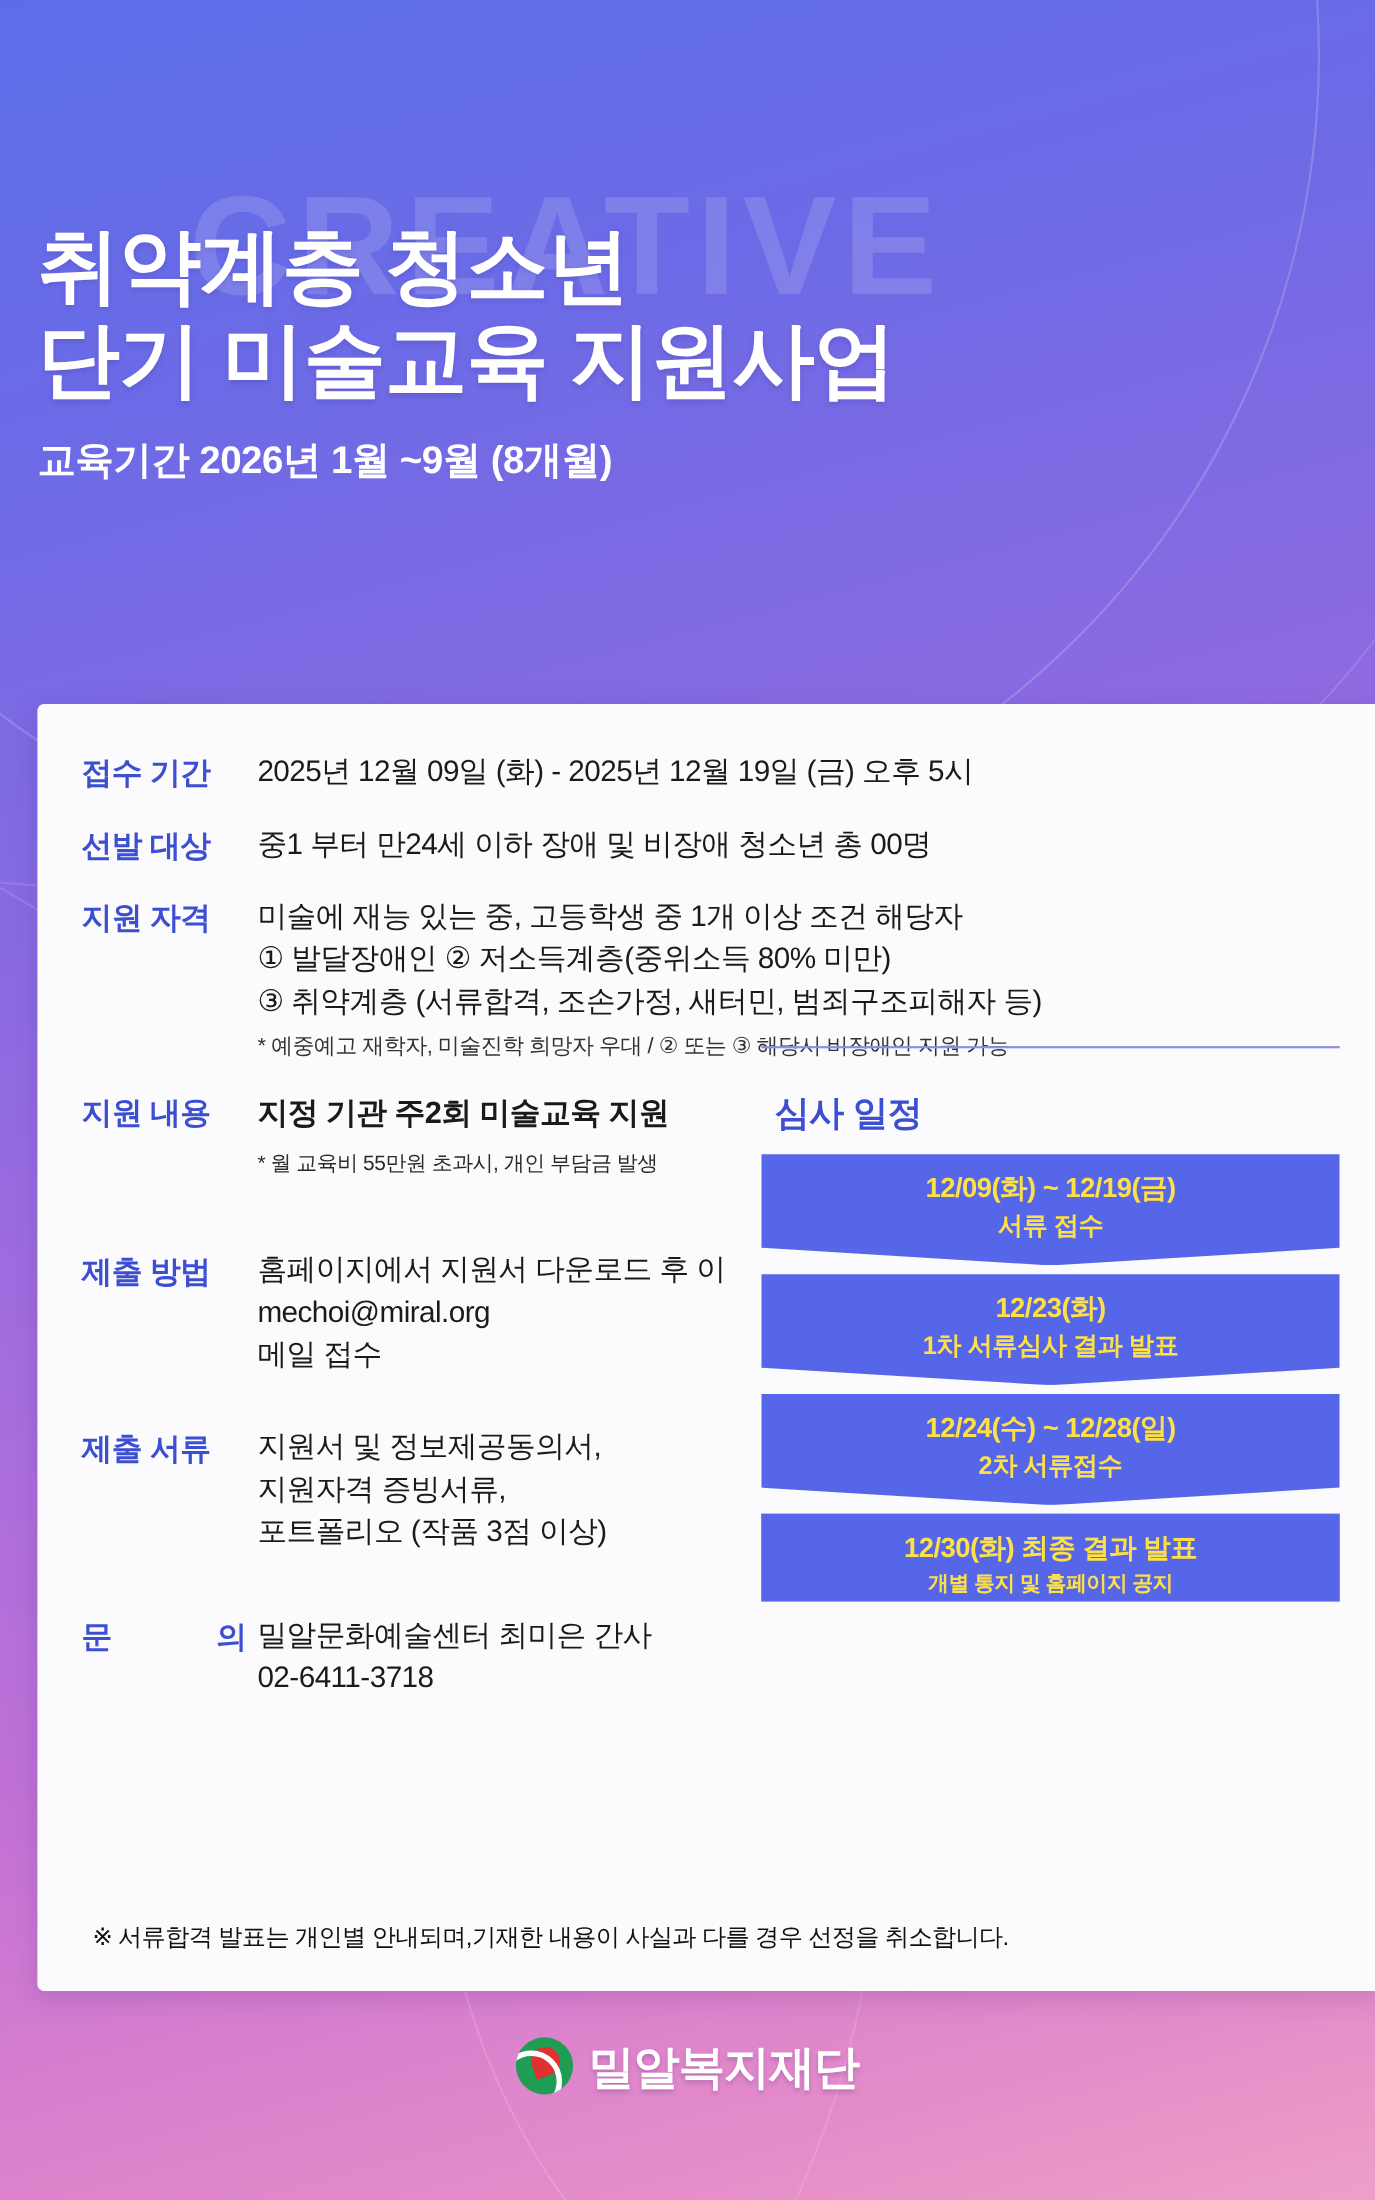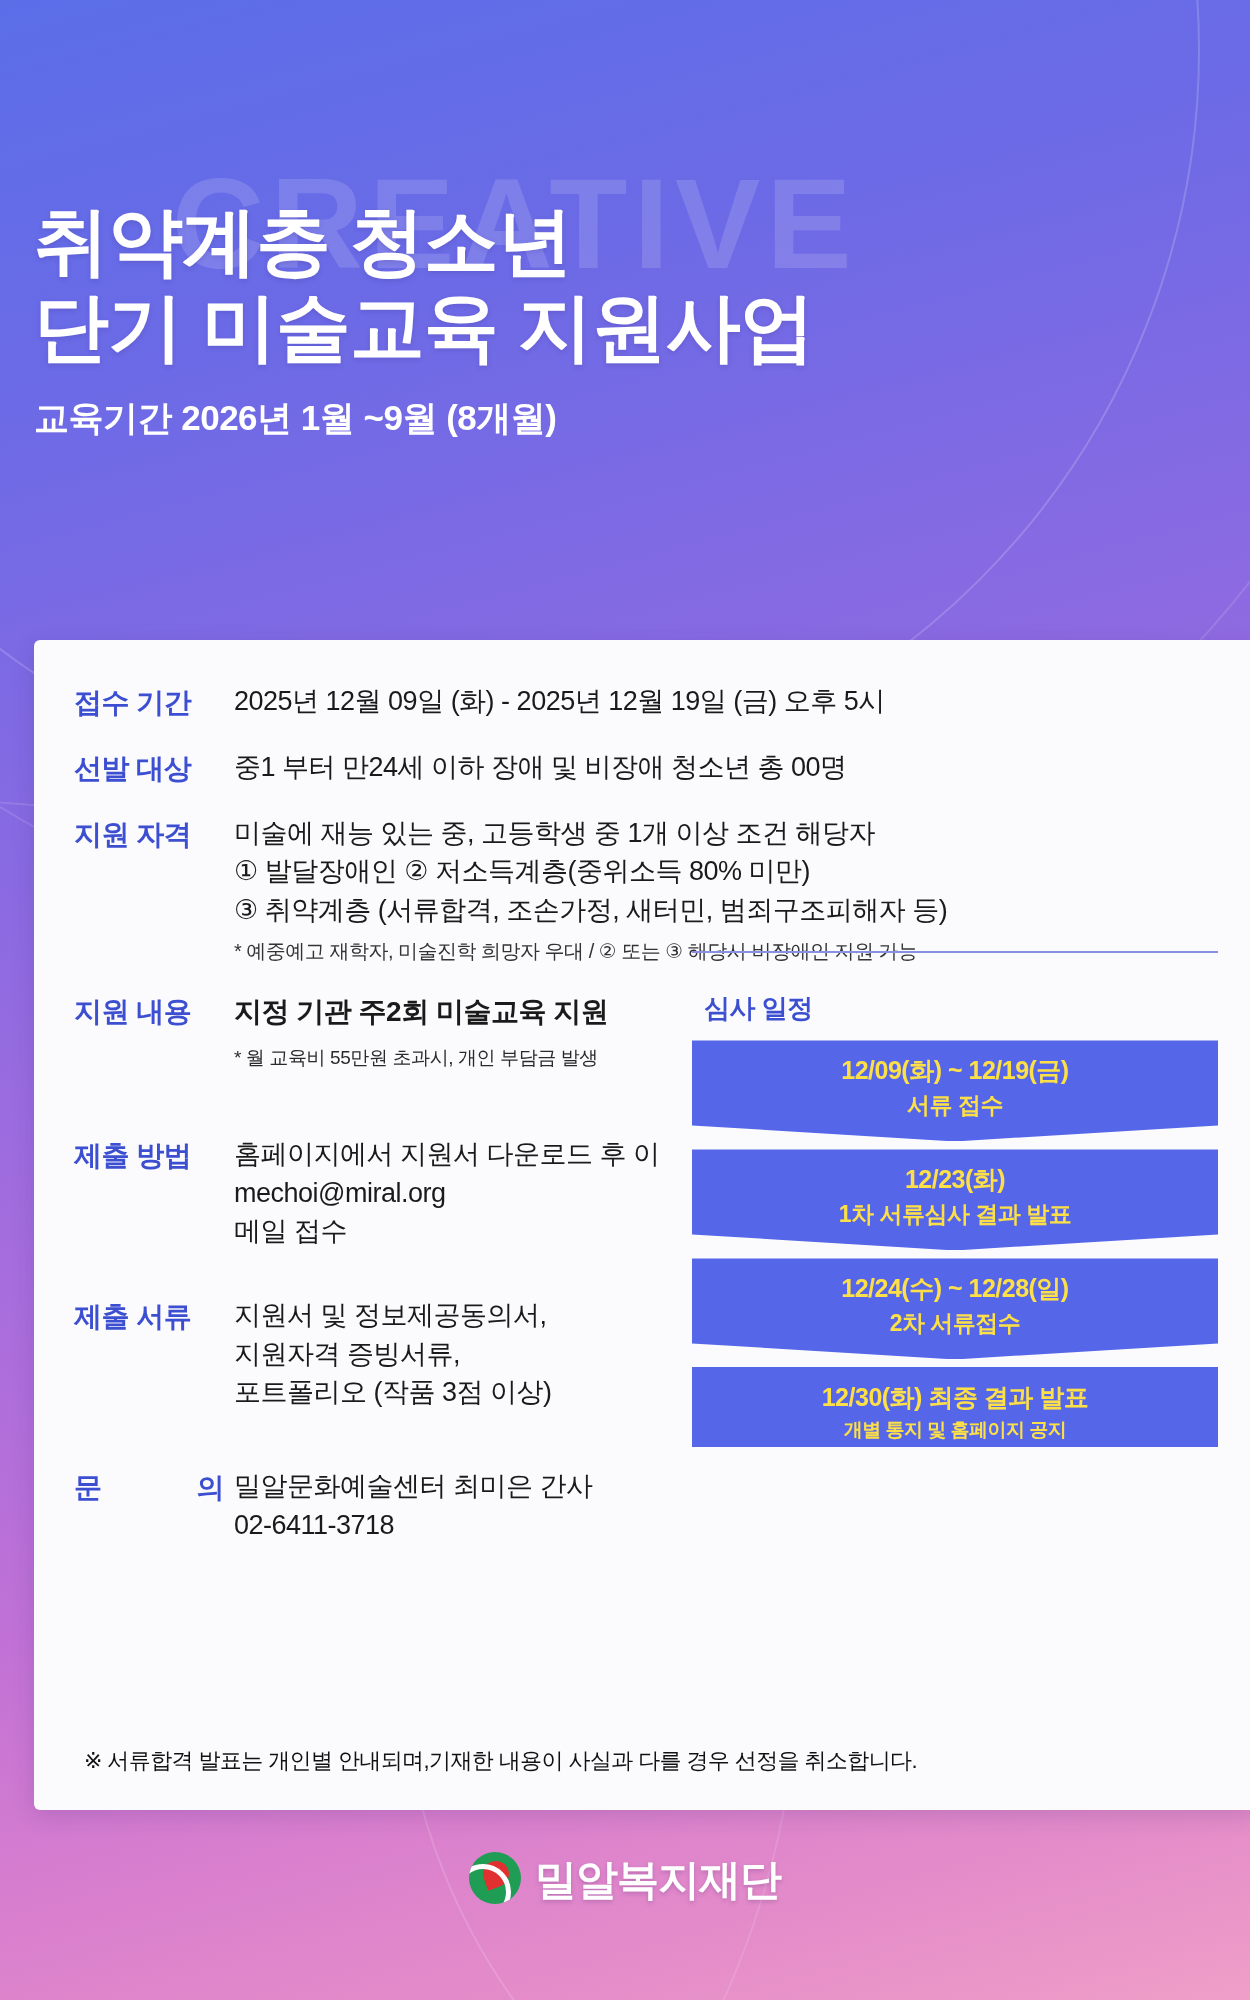--- a/index.html
+++ b/index.html
@@ -122,21 +122,21 @@
   .support-note {
     margin-top: 14px;
     margin-left: 160px;
     font-size: 19px;
     color: #2a2a2a;
     letter-spacing: -0.4px;
   }
 
   .schedule-title {
     color: #3d4fd1;
-    font-size: 26px;
+    font-size: 32px;
     font-weight: bold;
     letter-spacing: -0.5px;
     padding-top: 38px;
     padding-left: 12px;
     border-top: 2px solid #8a8fe0;
     margin-top: -40px;
   }
 
   .chev-list { margin-top: 14px; }
   .chev {

